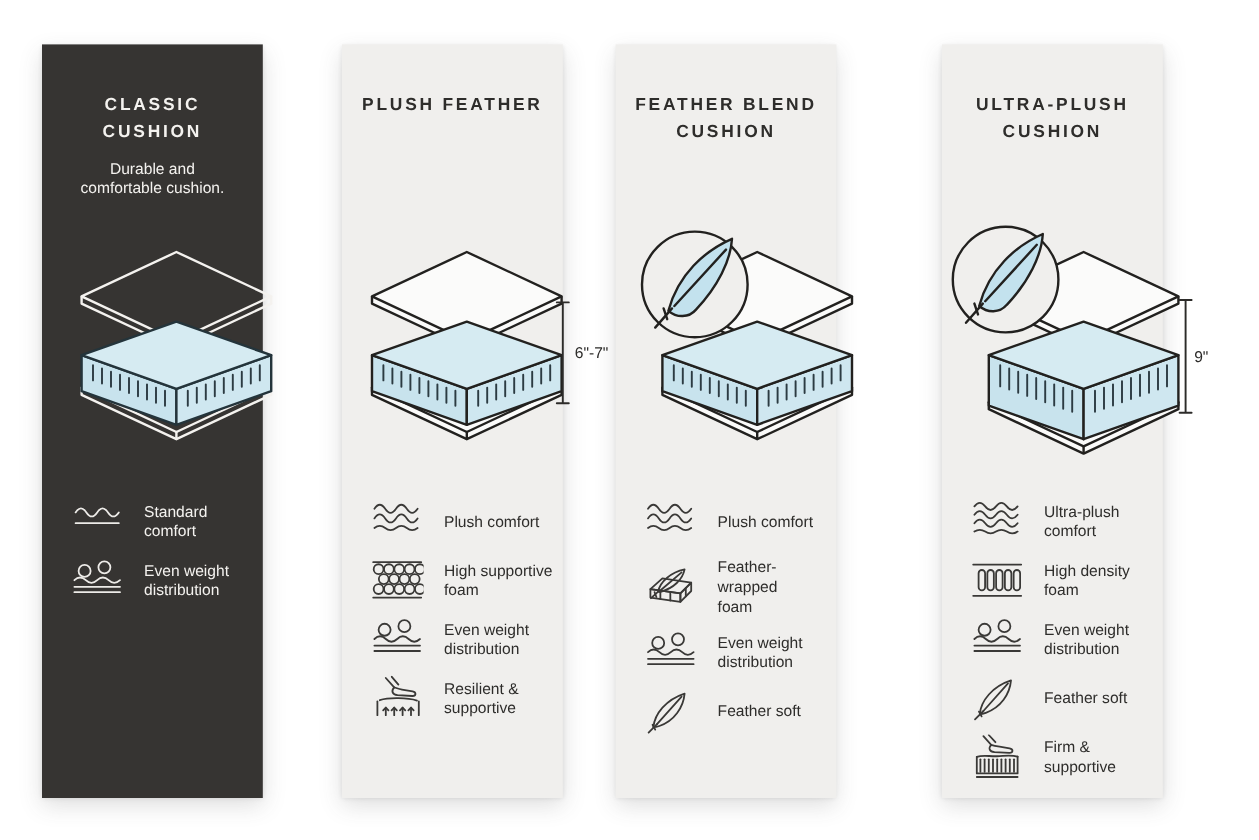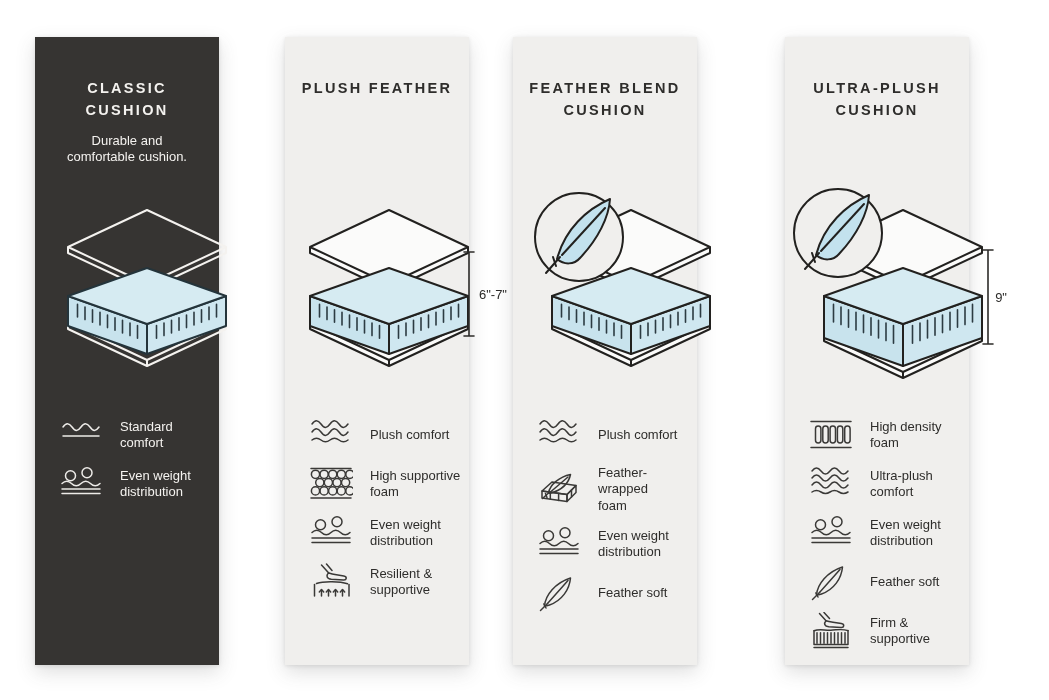--- a/index.html
+++ b/index.html
@@ -301,41 +301,41 @@
           <g stroke="#2c2b29" stroke-width="1.6" stroke-linecap="round">
             <path d="M203 42 V136 M198 42 h10 M198 136 h10" fill="none"></path>
             <text x="222" y="93.5" text-anchor="end" font-size="13" fill="#2c2b29" stroke="none" font-family="Liberation Sans, sans-serif">9"</text>
           </g>
         </svg>
     </div>
     <div class="features">
       <div class="feature">
         <span class="f-icon">
             <svg width="44" height="38" viewBox="0 0 44 38" fill="none" stroke="currentColor" stroke-width="1.5" stroke-linecap="round" stroke-linejoin="round">
+              <path d="M3 6 C6.0 2 8.9 2 12 6 C15.0 10 17.9 10 21 6 C24.0 2 26.9 2 30 6 C33.0 10 35.9 10 39 6"></path>
+              <path d="M3 13 C6.0 9 8.9 9 12 13 C15.0 17 17.9 17 21 13 C24.0 9 26.9 9 30 13 C33.0 17 35.9 17 39 13"></path>
+              <path d="M3 20 C6.0 16 8.9 16 12 20 C15.0 24 17.9 24 21 20 C24.0 16 26.9 16 30 20 C33.0 24 35.9 24 39 20"></path>
+              <path d="M3 27 C6.0 25 8.9 25 12 27 C15.0 29 17.9 29 21 27 C24.0 25 26.9 25 30 27 C33.0 29 35.9 29 39 27"></path>
+            </svg>
+          </span>
+        <span class="f-label">Ultra-plush comfort</span>
+      </div>
+      <div class="feature">
+        <span class="f-icon">
+            <svg width="44" height="38" viewBox="0 0 44 38" fill="none" stroke="currentColor" stroke-width="1.5" stroke-linecap="round" stroke-linejoin="round">
               <path d="M2 5.5 H42"></path>
               <path d="M2 31.5 H42"></path>
               <rect x="6.5" y="10" width="5.4" height="17" rx="2.7"></rect>
               <rect x="13.8" y="10" width="5.4" height="17" rx="2.7"></rect>
               <rect x="21.1" y="10" width="5.4" height="17" rx="2.7"></rect>
               <rect x="28.4" y="10" width="5.4" height="17" rx="2.7"></rect>
               <rect x="35.7" y="10" width="5.4" height="17" rx="2.7"></rect>
             </svg>
           </span>
         <span class="f-label">High density foam</span>
-      </div>
-      <div class="feature">
-        <span class="f-icon">
-            <svg width="44" height="38" viewBox="0 0 44 38" fill="none" stroke="currentColor" stroke-width="1.5" stroke-linecap="round" stroke-linejoin="round">
-              <path d="M3 6 C6.0 2 8.9 2 12 6 C15.0 10 17.9 10 21 6 C24.0 2 26.9 2 30 6 C33.0 10 35.9 10 39 6"></path>
-              <path d="M3 13 C6.0 9 8.9 9 12 13 C15.0 17 17.9 17 21 13 C24.0 9 26.9 9 30 13 C33.0 17 35.9 17 39 13"></path>
-              <path d="M3 20 C6.0 16 8.9 16 12 20 C15.0 24 17.9 24 21 20 C24.0 16 26.9 16 30 20 C33.0 24 35.9 24 39 20"></path>
-              <path d="M3 27 C6.0 25 8.9 25 12 27 C15.0 29 17.9 29 21 27 C24.0 25 26.9 25 30 27 C33.0 29 35.9 29 39 27"></path>
-            </svg>
-          </span>
-        <span class="f-label">Ultra-plush comfort</span>
       </div>
       <div class="feature">
         <span class="f-icon">
             <svg width="44" height="38" viewBox="0 0 44 38" fill="none" stroke="currentColor" stroke-width="1.5" stroke-linecap="round" stroke-linejoin="round">
               <circle cx="11.5" cy="10.8" r="5"></circle>
               <circle cx="28" cy="7.8" r="5"></circle>
               <path d="M3 18.5 C6.1 15.5 9.3 15.5 12.5 18.5 C15.6 21.5 18.8 21.5 22 18.5 C25.1 15.5 28.3 15.5 31.5 18.5 C34.6 21.5 37.8 21.5 41 18.5"></path>
               <path d="M3 24 H41"></path>
               <path d="M3 28.5 H41"></path>
             </svg>

